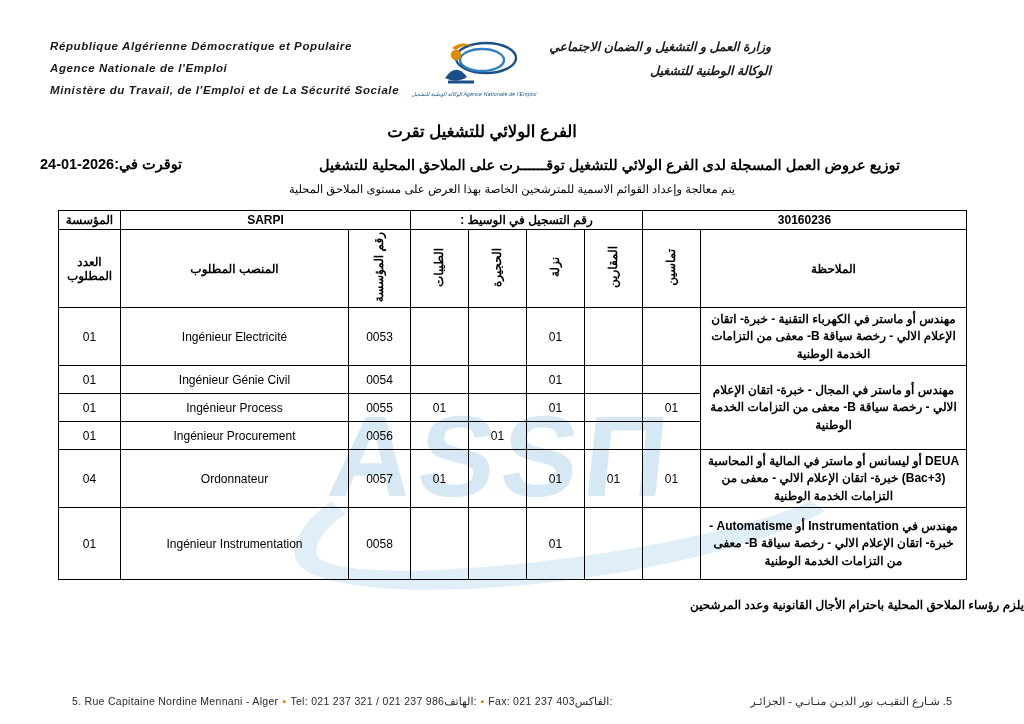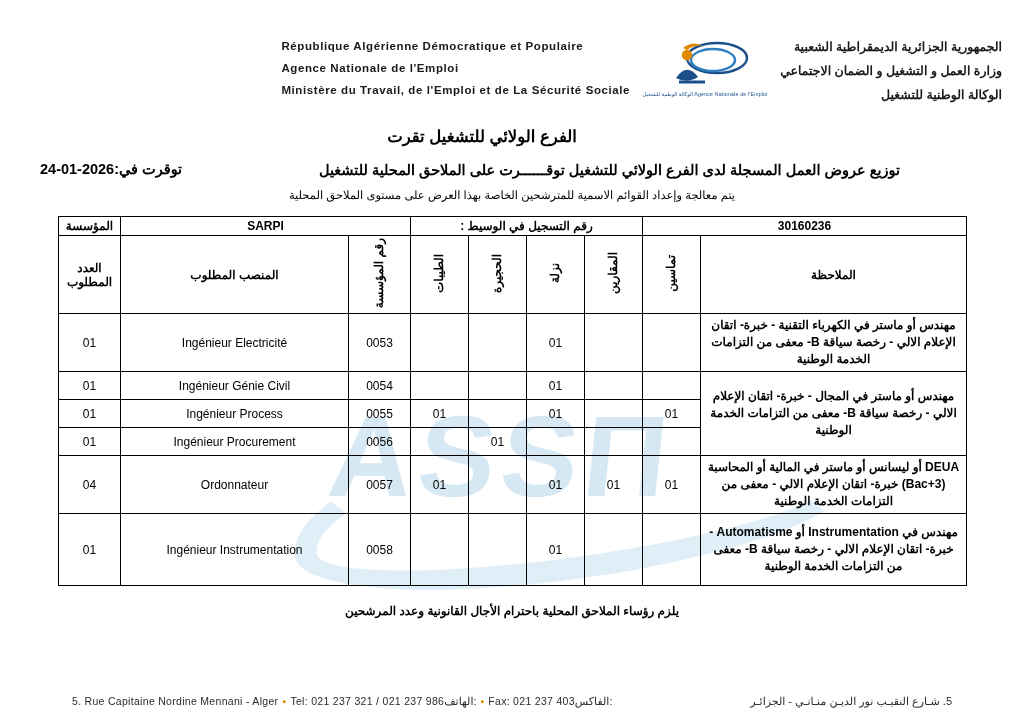--- a/index.html
+++ b/index.html
@@ -46,22 +46,23 @@
     transform: rotate(-8deg);
     opacity: .8;
   }
 
   .page { position: relative; z-index: 2; }
 
   
   .header {
     display: flex;
     align-items: flex-start;
-    justify-content: flex-end;
+    justify-content: flex-start;
     padding: 36px 22px 0 50px;
+    font-style: italic;
   }
   .hdr-fr {
     font-size: 11.5px;
     font-weight: bold;
     letter-spacing: .6px;
     line-height: 1.9;
     color: #1a1a1a;
     white-space: nowrap;
   }
   .hdr-ar {
@@ -187,21 +188,21 @@
   col.c-v3    { width: 58px; }
   col.c-v4    { width: 58px; }
   col.c-v5    { width: 58px; }
   col.c-code  { width: 62px; }
   col.c-post  { width: 228px; }
   col.c-cnt   { width: 62px; }
 
   
   .foot-note {
     direction: rtl;
-    text-align: center;
+    text-align: right;
     font-size: 12px;
     font-weight: bold;
     margin-top: 18px;
   }
 
   
   .page-footer {
     position: absolute;
     left: 0; bottom: 16px;
     width: 1024px;
@@ -244,21 +245,20 @@
         <path d="M40 10 q10 -8 20 -2 q-8 -2 -16 4 z" fill="#e08a00"></path>
         <circle cx="44" cy="17" r="5.2" fill="#e08a00"></circle>
         <path d="M33 40 q11 -16 22 -1 q-11 7 -22 1 z" fill="#1b4f8a"></path>
         <path d="M36 44 h26" stroke="#1b4f8a" stroke-width="3"></path>
       </svg>
       <div class="logo-caption">الوكالة الوطنية للتشغيل
 Agence Nationale de l'Emploi</div>
     </div>
 
     <div class="hdr-ar">
-      <div>الجمهورية الجزائرية الديمقراطية الشعبية</div>
       <div>وزارة العمل و التشغيل و الضمان الاجتماعي</div>
       <div>الوكالة الوطنية للتشغيل</div>
     </div>
   </div>
 
   <div class="title-bar">الفرع الولائي للتشغيل تقرت</div>
 
   <div class="subtitle-row">
     <div class="subtitle-main">توزيع عروض العمل المسجلة لدى الفرع الولائي للتشغيل توقــــــرت على الملاحق المحلية للتشغيل</div>
     <div class="subtitle-date">

